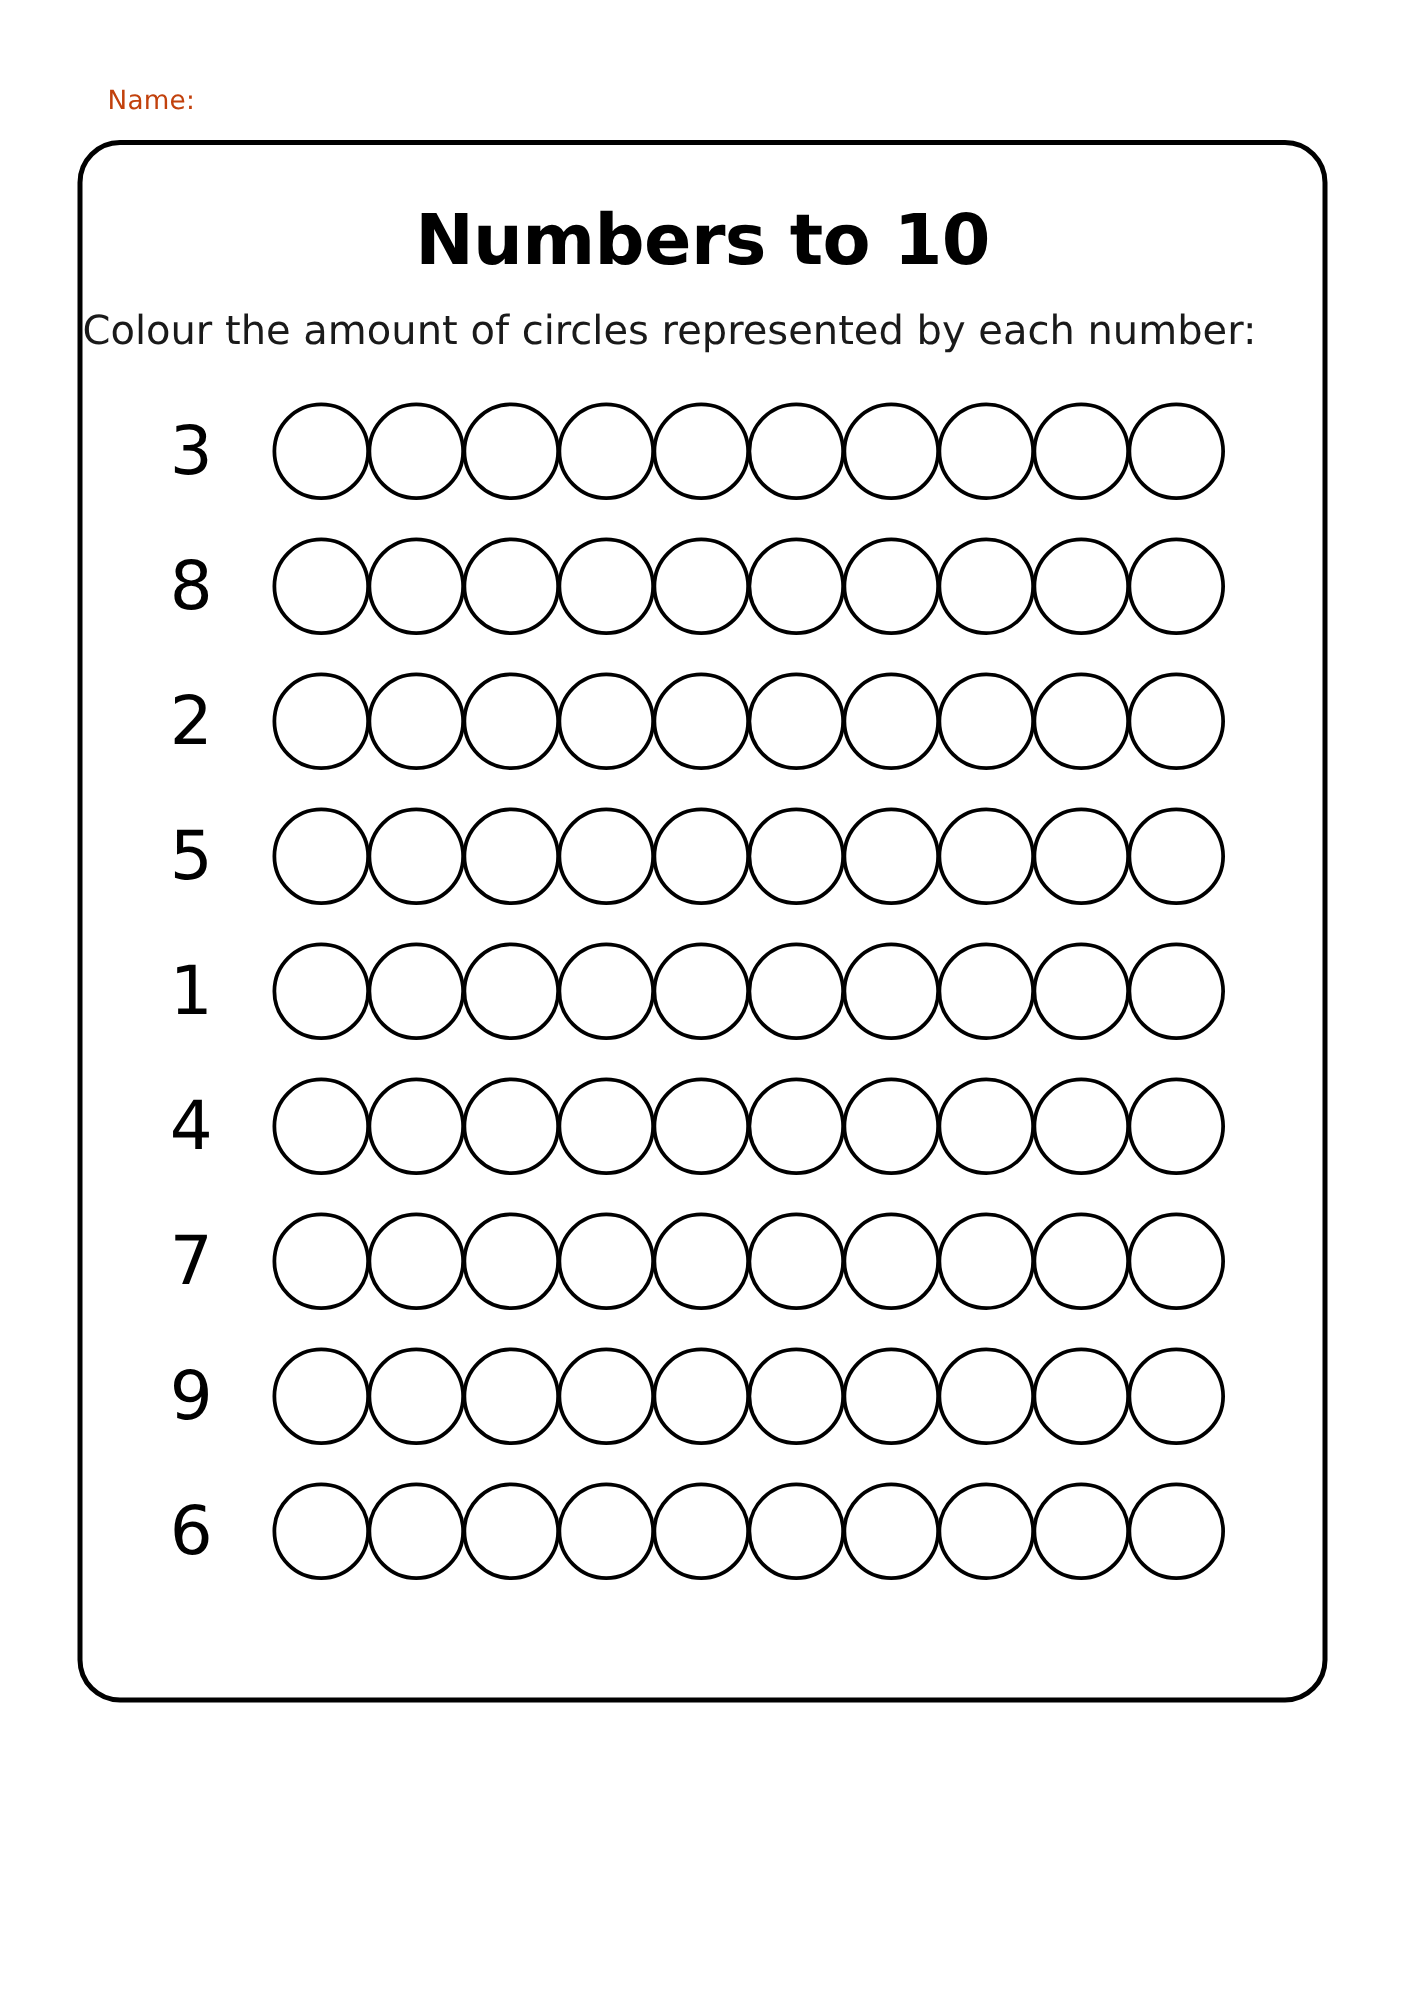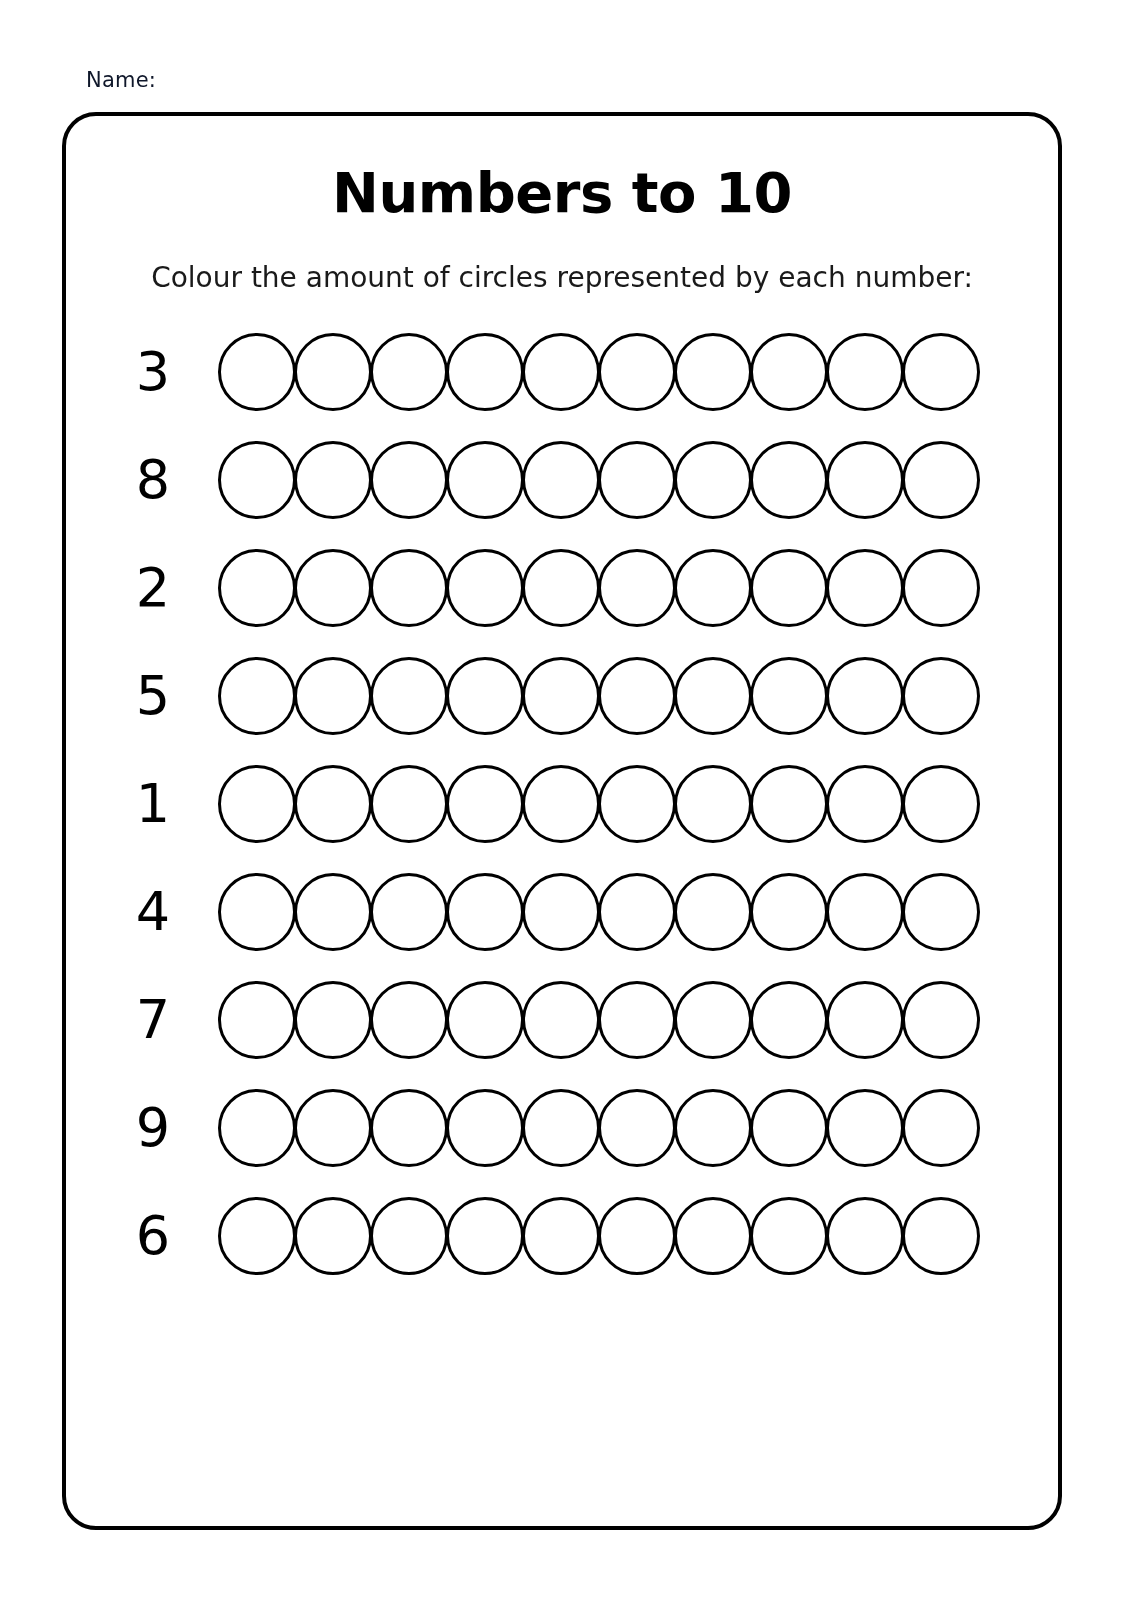--- a/index.html
+++ b/index.html
@@ -15,49 +15,48 @@
     position: relative;
     overflow: hidden;
   }
 
   .name-line {
     position: absolute;
     left: 86px;
     top: 68px;
     font-size: 21px;
     font-family: "DejaVu Sans", sans-serif;
-    color: #0f172a;
+    color: #c2410c;
     letter-spacing: 0.2px;
   }
 
   .sheet {
     position: absolute;
     left: 62px;
     top: 112px;
     width: 1000px;
-    height: 1418px;
+    height: 1250px;
     border: 4px solid #000000;
     border-radius: 34px;
     box-sizing: border-box;
     background: #ffffff;
   }
 
   .title {
     text-align: center;
     font-size: 56px;
     font-weight: 700;
     letter-spacing: -0.5px;
     margin-top: 44px;
     font-family: "DejaVu Sans", sans-serif;
   }
 
   .subtitle {
-    text-align: center;
-    font-size: 28px;
-    margin-top: 36px;
+    font-size: 32px;
+    margin-top: 20px;
     color: #1a1a1a;
     font-family: "DejaVu Sans", sans-serif;
   }
 
   .rows {
     margin-top: 24px;
     padding: 0 18px 0 22px;
   }
 
   .row {

